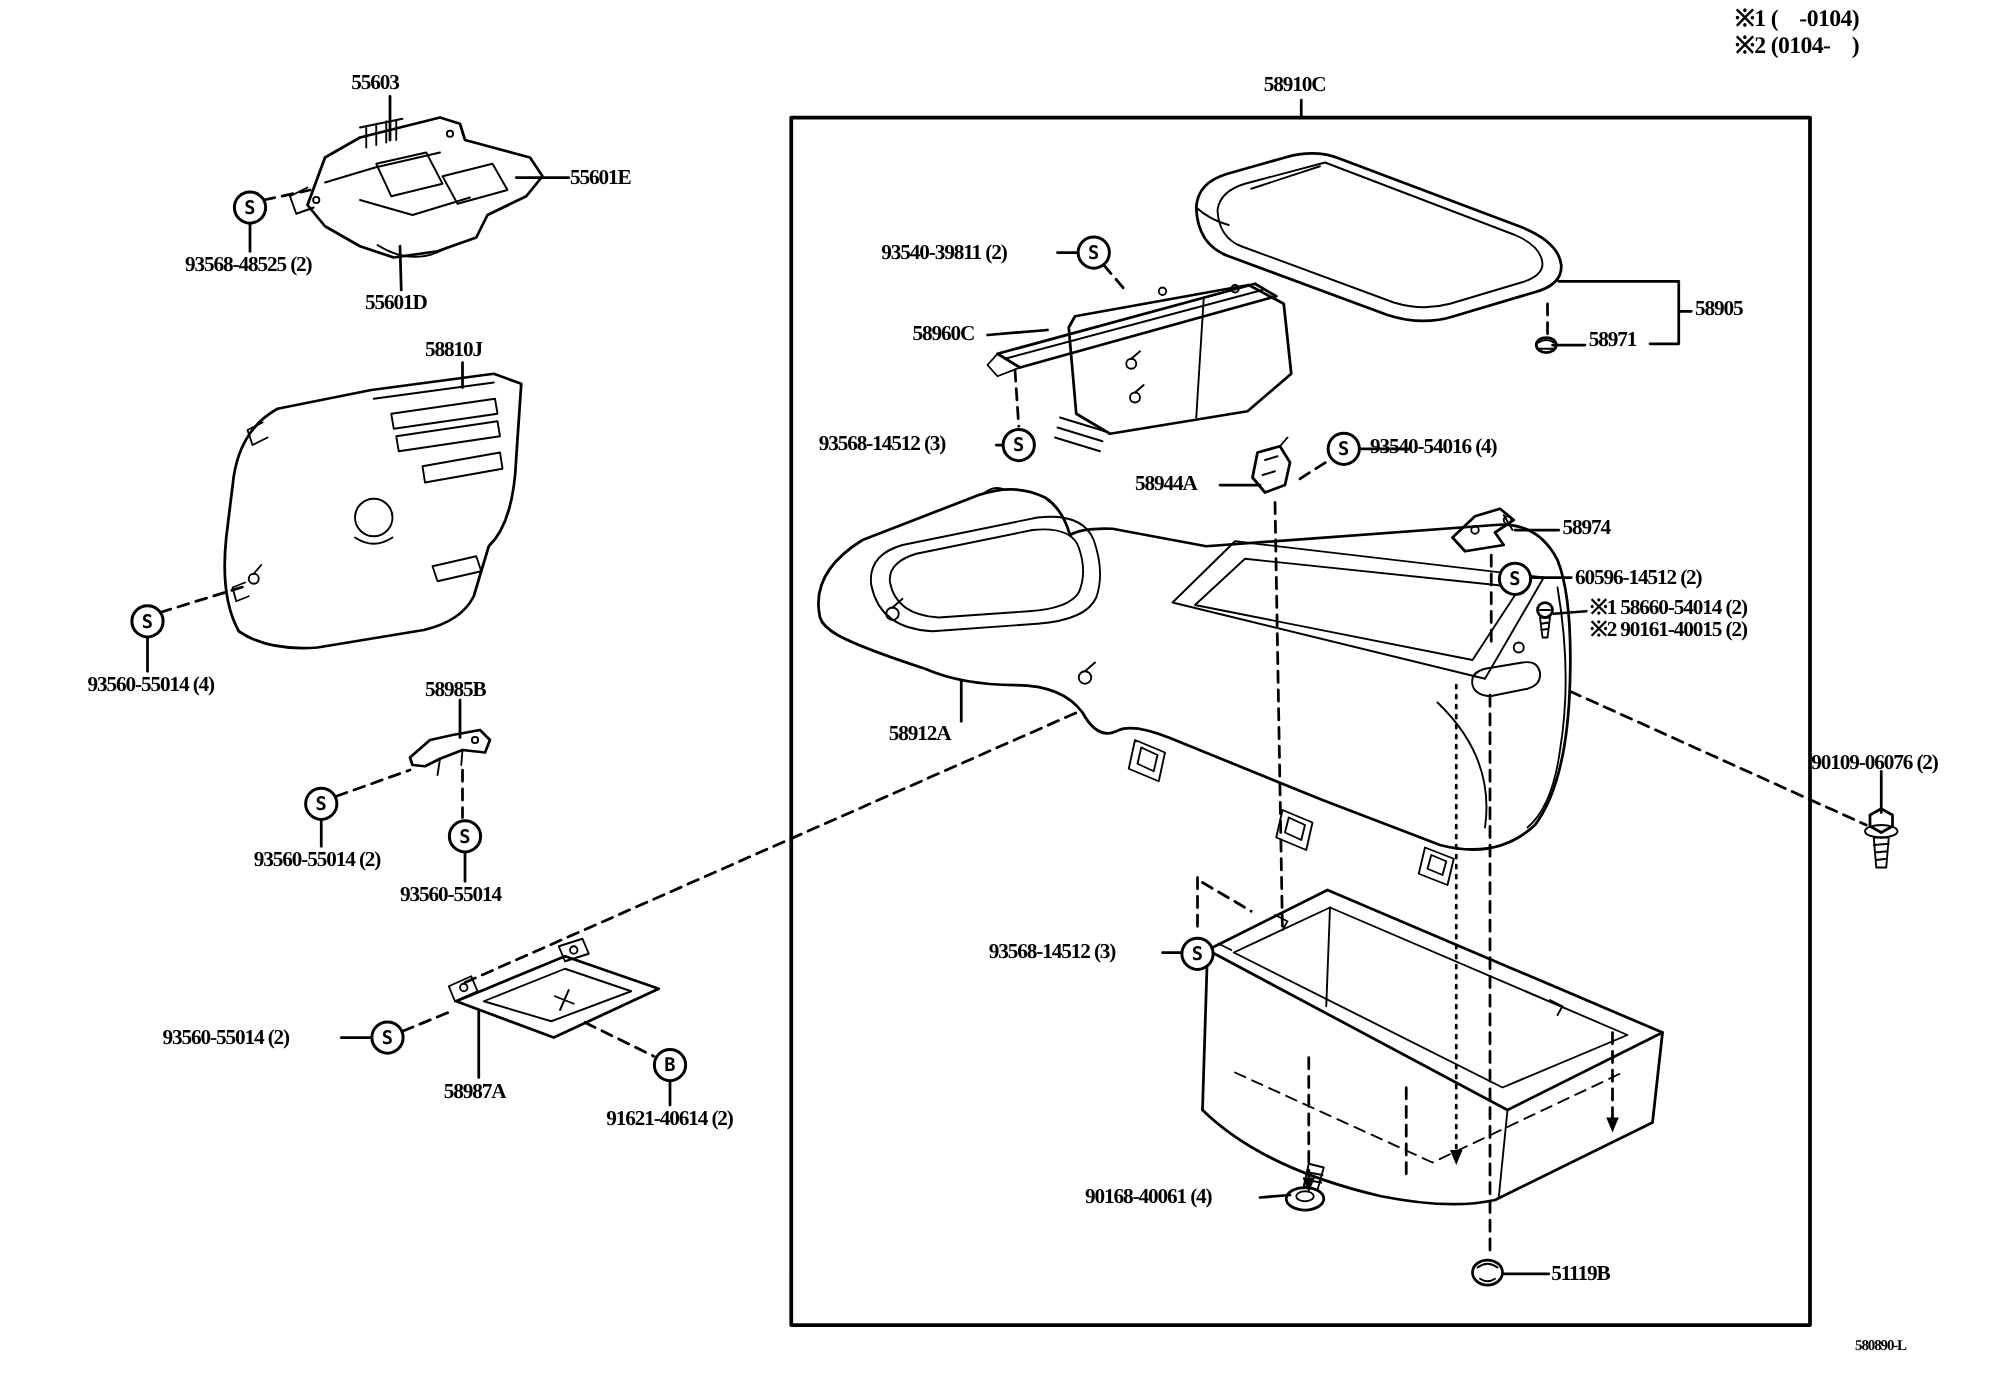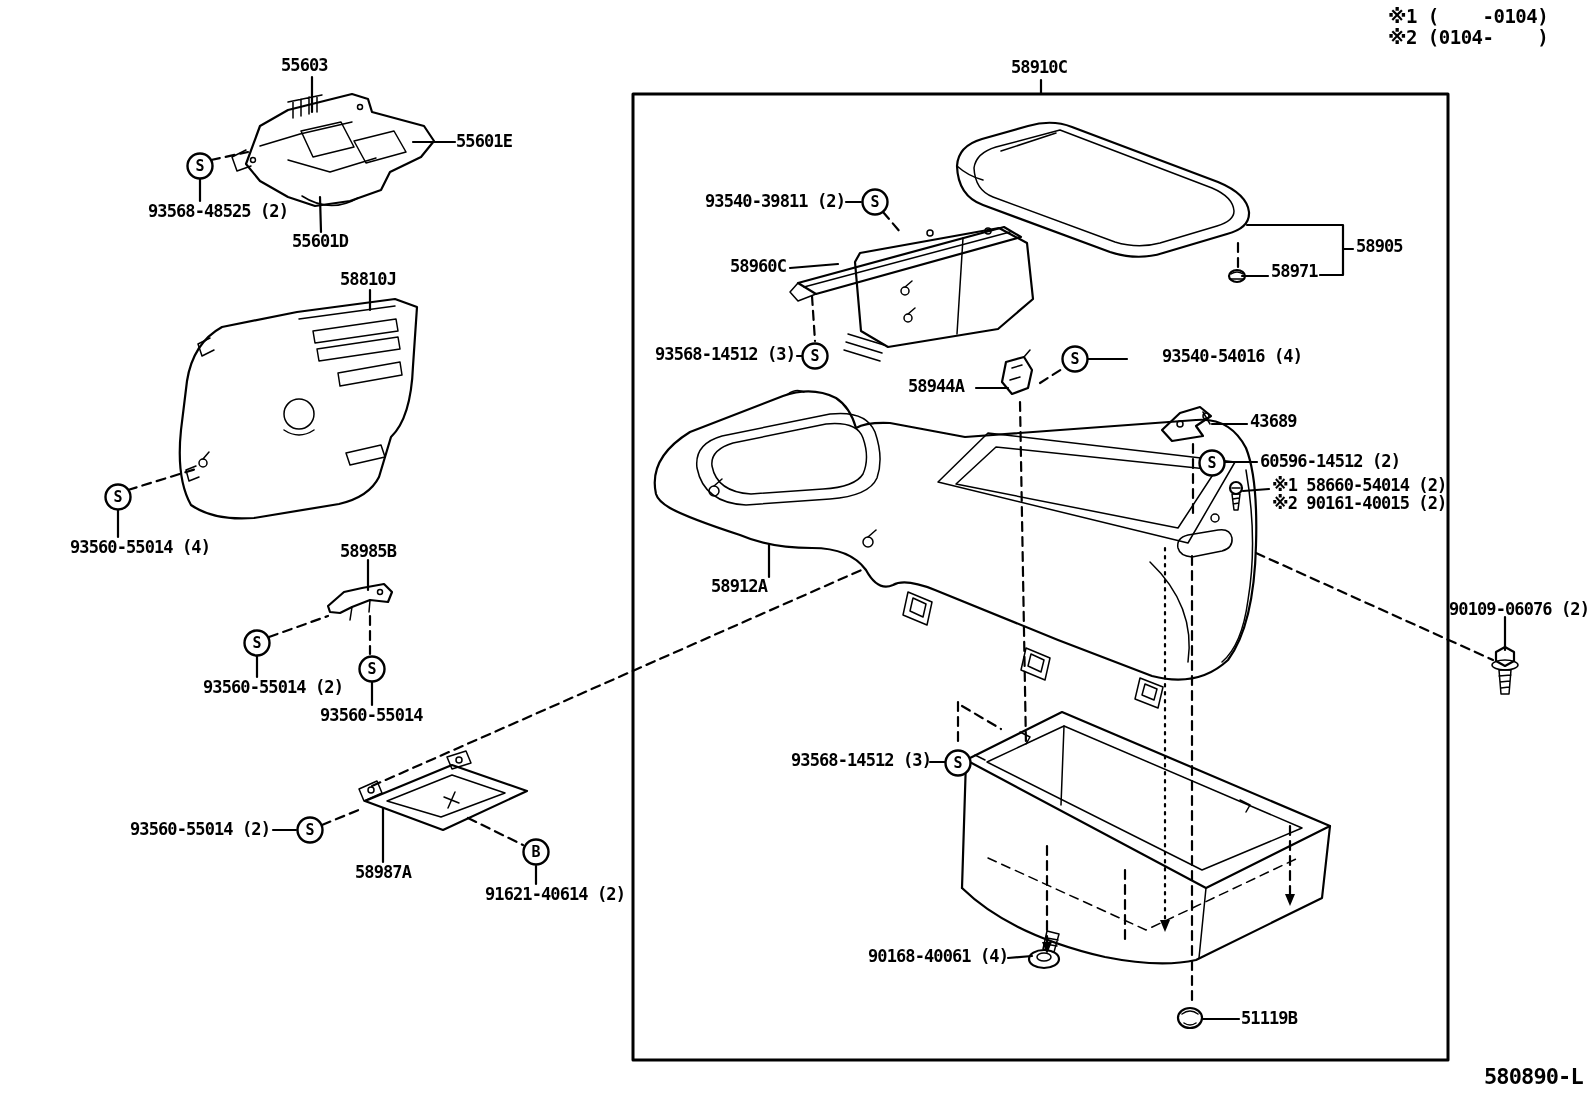--- a/index.html
+++ b/index.html
@@ -1,22 +1,22 @@
 <!DOCTYPE html>
 <html><head>
 <meta charset="utf-8">
 <style>
   html,body{margin:0;padding:0;background:#fff;}
   .stage{position:relative;width:1592px;height:1099px;background:#ffffff;overflow:hidden;
          font-family:"DejaVu Sans Mono","DejaVu Sans",monospace;color:#000;}
   .stage svg{position:absolute;left:0;top:0;}
   .lbl{position:absolute;font-weight:bold;font-size:17px;line-height:17px;
-       letter-spacing:-0.9px;white-space:pre;color:#000;}
+       letter-spacing:-0.9px;white-space:pre;color:#000;font-family:Liberation Serif, serif;}
   .note{font-size:19px;line-height:20px;letter-spacing:-0.5px;}
-  .fig{font-size:22px;}
+  .fig{font-size:12px;}
   .st{stroke:#000;fill:none;stroke-width:2.2;stroke-linejoin:round;stroke-linecap:round;}
   .thin{stroke-width:1.5;}
   .thick{stroke-width:3;}
   .dash{stroke-dasharray:9 6;}
   .dot{stroke-dasharray:2.5 5.5;}
   .solid{fill:#000;stroke:none;}
   .sym circle{fill:#fff;stroke:#000;stroke-width:2.4;}
   .sym text{fill:#000;stroke:none;font-family:"DejaVu Sans Mono","DejaVu Sans",monospace;
             font-weight:bold;font-size:15px;text-anchor:middle;}
 </style>
@@ -285,24 +285,24 @@
   <div class="lbl" style="left:203px;top:679px">93560-55014 (2)</div>
   <div class="lbl" style="left:320px;top:707px">93560-55014</div>
   <div class="lbl" style="left:130px;top:821px">93560-55014 (2)</div>
   <div class="lbl" style="left:355px;top:864px">58987A</div>
   <div class="lbl" style="left:485px;top:886px">91621-40614 (2)</div>
   <div class="lbl" style="left:1011px;top:59px">58910C</div>
   <div class="lbl" style="left:705px;top:193px">93540-39811 (2)</div>
   <div class="lbl" style="left:730px;top:258px">58960C</div>
   <div class="lbl" style="left:655px;top:346px">93568-14512 (3)</div>
   <div class="lbl" style="left:908px;top:378px">58944A</div>
-  <div class="lbl" style="left:1162px;top:348px">93540-54016 (4)</div>
+  <div class="lbl" style="left:1096px;top:348px">93540-54016 (4)</div>
   <div class="lbl" style="left:1356px;top:238px">58905</div>
   <div class="lbl" style="left:1271px;top:263px">58971</div>
-  <div class="lbl" style="left:1250px;top:413px">43689</div>
+  <div class="lbl" style="left:1250px;top:413px">58974</div>
   <div class="lbl" style="left:1260px;top:453px">60596-14512 (2)</div>
   <div class="lbl" style="left:1272px;top:477px">※1 58660-54014 (2)</div>
   <div class="lbl" style="left:1272px;top:495px">※2 90161-40015 (2)</div>
   <div class="lbl" style="left:1449px;top:601px">90109-06076 (2)</div>
   <div class="lbl" style="left:791px;top:752px">93568-14512 (3)</div>
   <div class="lbl" style="left:868px;top:948px">90168-40061 (4)</div>
   <div class="lbl" style="left:1241px;top:1010px">51119B</div>
   <div class="lbl" style="left:711px;top:578px">58912A</div>
 
   <div class="lbl fig" style="left:1484px;top:1068px">580890-L</div>

